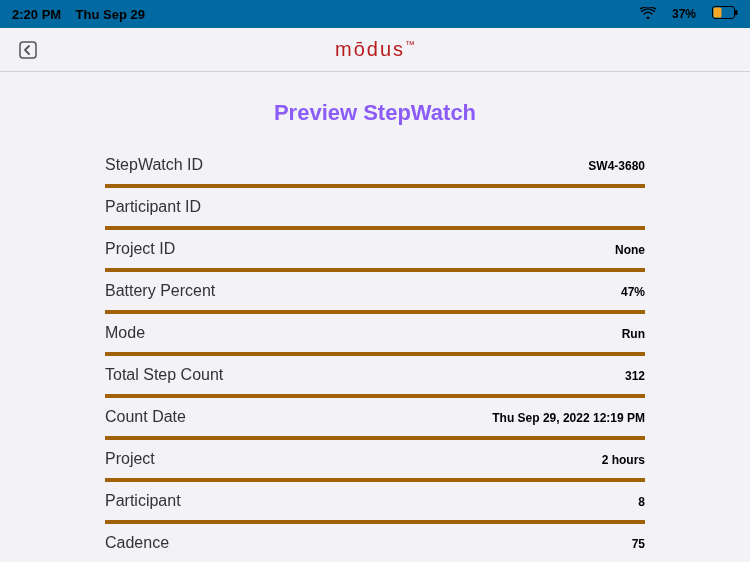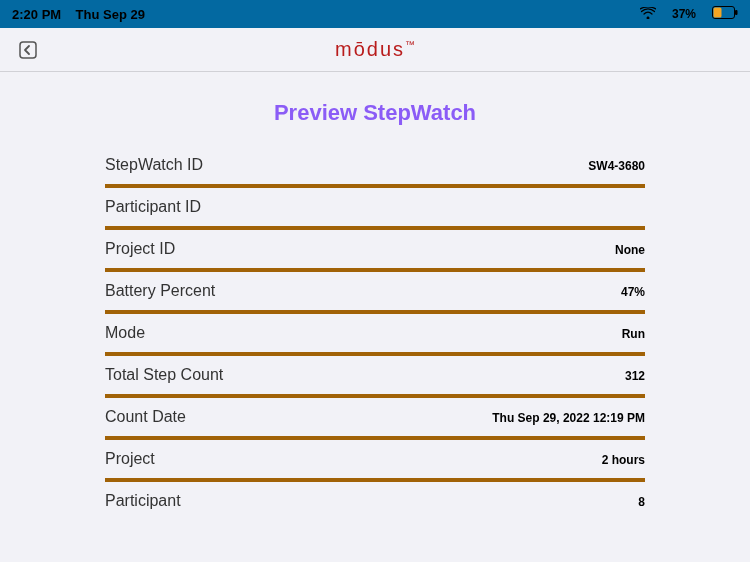--- a/index.html
+++ b/index.html
@@ -187,13 +187,17 @@
       <div class="info-value">Thu Sep 29, 2022 12:19 PM</div>
     </div>
     <div class="info-row">
       <div class="info-label">Project</div>
       <div class="info-value">2 hours</div>
     </div>
     <div class="info-row">
       <div class="info-label">Participant</div>
       <div class="info-value">8</div>
     </div>
+    <div class="info-row">
+      <div class="info-label">Cadence</div>
+      <div class="info-value">75</div>
+    </div>
   </div>
 
 </body></html>

